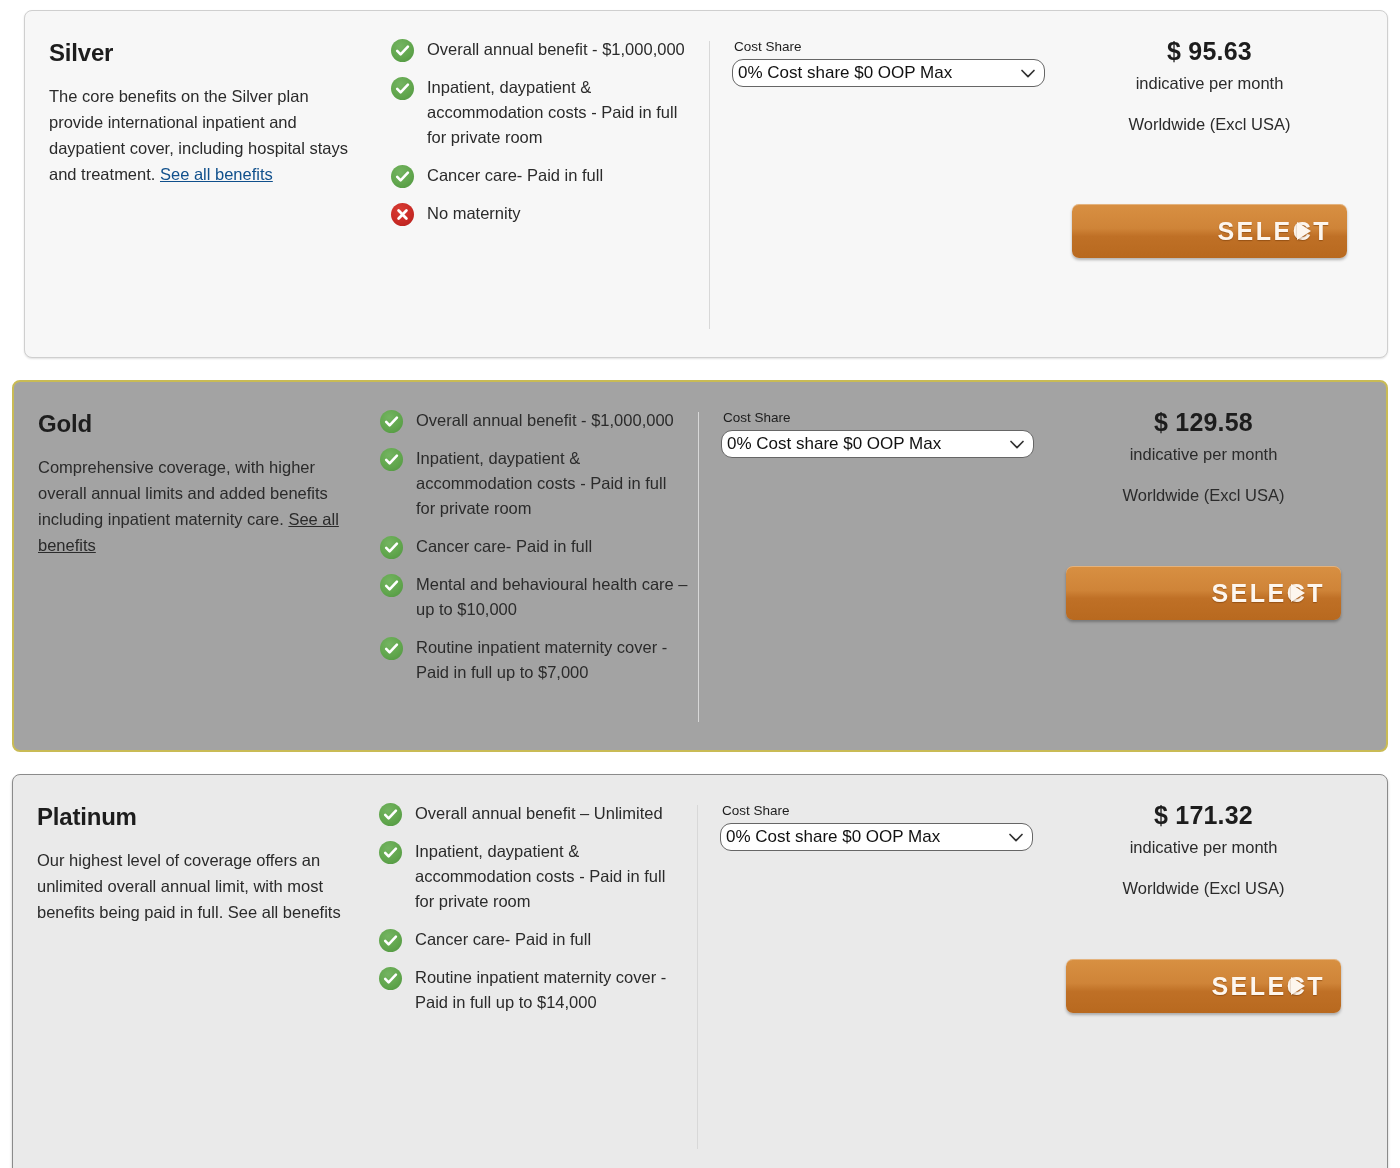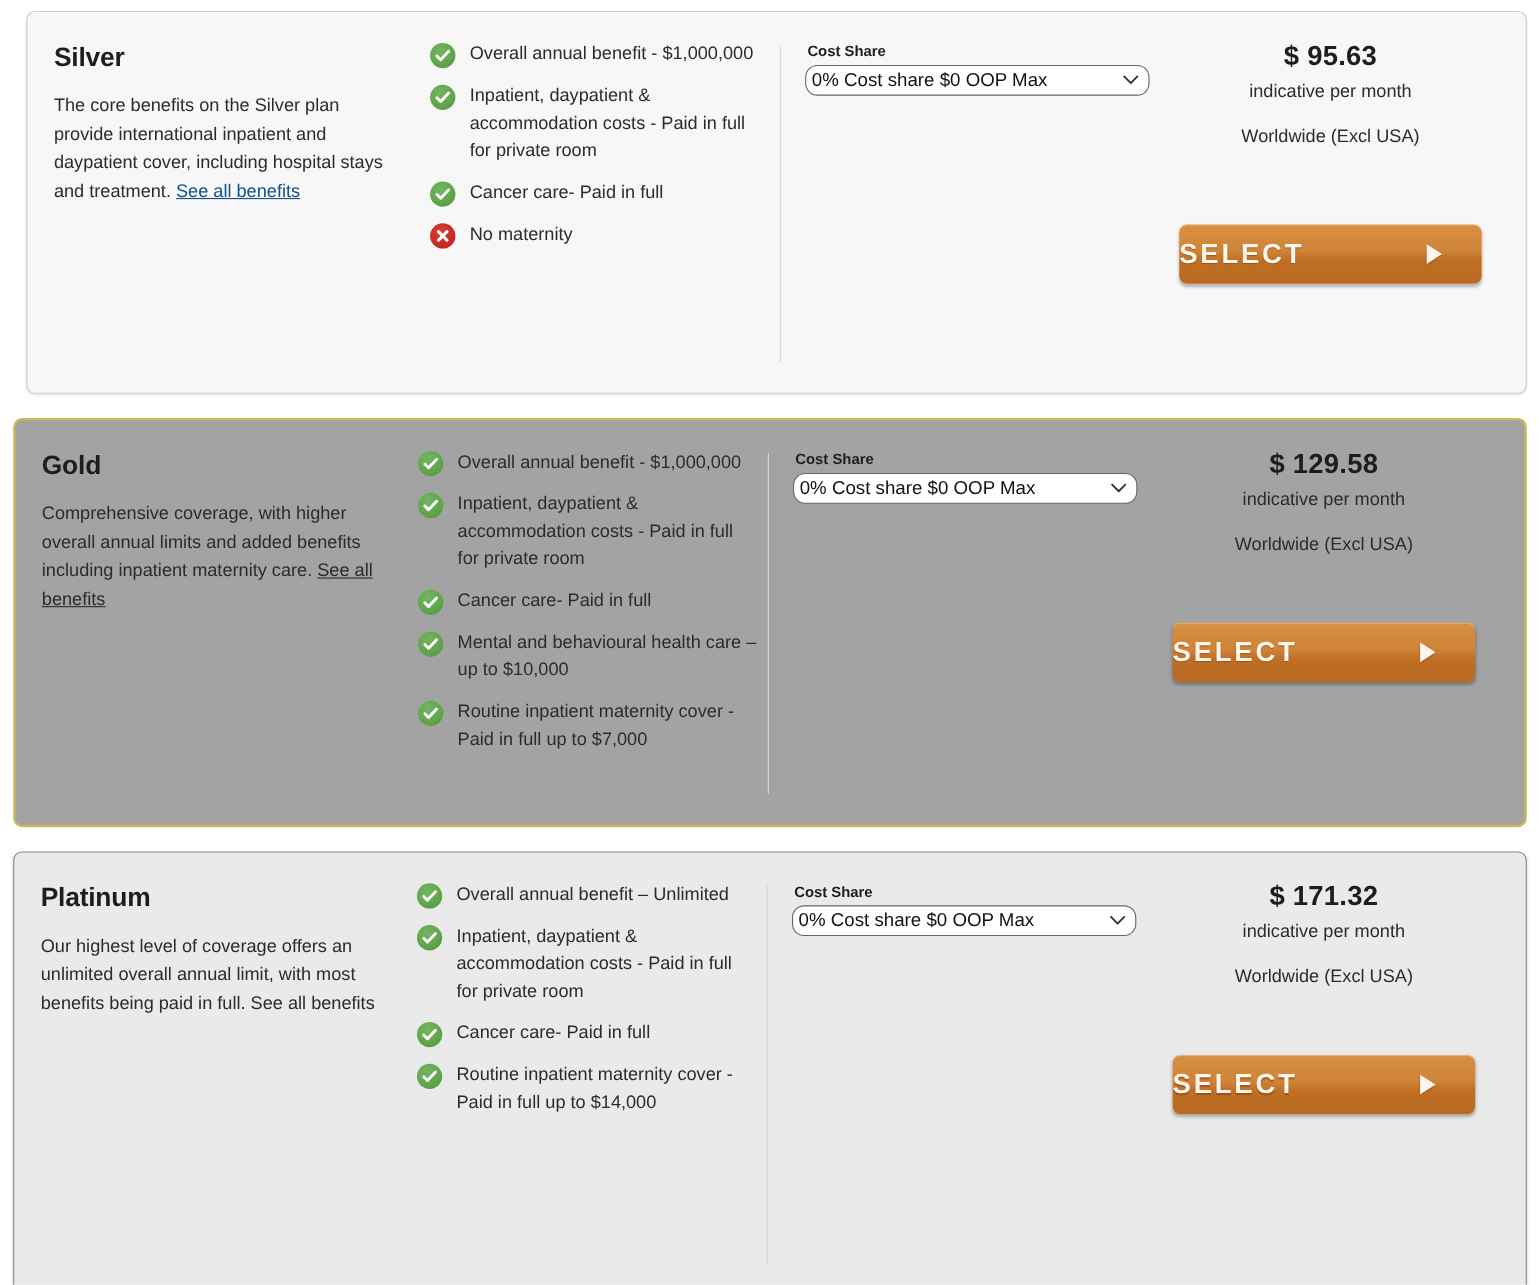--- a/index.html
+++ b/index.html
@@ -127,21 +127,21 @@
   }
 
   
   .col-cost {
     flex: 0 0 352px;
     width: 352px;
     padding: 28px 0 20px 22px;
   }
   .cost-label {
     font-size: 13.5px;
-    font-weight: bold;
+    font-weight: normal;
     color: #1d1d1d;
     margin: 0 0 5px 2px;
   }
   .cost-select {
     width: 313px;
     height: 28px;
     font-family: "Liberation Sans", sans-serif;
     font-size: 17px;
     color: #111;
     background: #ffffff;
@@ -188,23 +188,23 @@
     margin-top: 70px;
     width: 275px;
     height: 54px;
     border: none;
     border-radius: 7px;
     cursor: pointer;
     background: linear-gradient(to bottom, #d89042 0%, #cf8438 45%, #bf7026 60%, #b8691f 100%);
     box-shadow: 0 2px 3px rgba(0,0,0,.28), inset 0 1px 0 rgba(255,255,255,.32);
     display: flex;
     align-items: center;
-    justify-content: flex-start;
+    justify-content: flex-end;
     position: relative;
-    padding: 0;
+    padding: 16px;
   }
   .select-btn .label {
     font-family: "Liberation Sans", sans-serif;
     font-size: 25px;
     font-weight: bold;
     color: #fdf6ee;
     letter-spacing: 2.5px;
     text-shadow: 0 1px 1px rgba(120,60,10,.55);
   }
   .select-btn .arrow {

